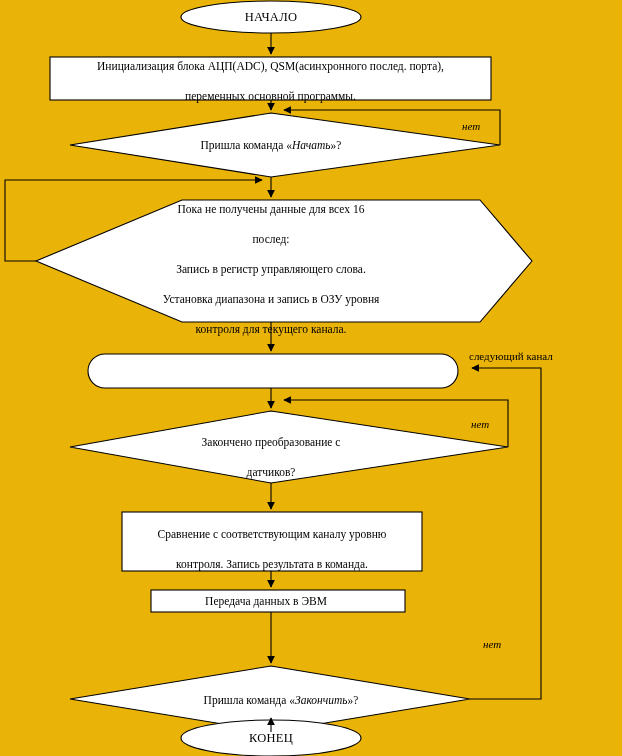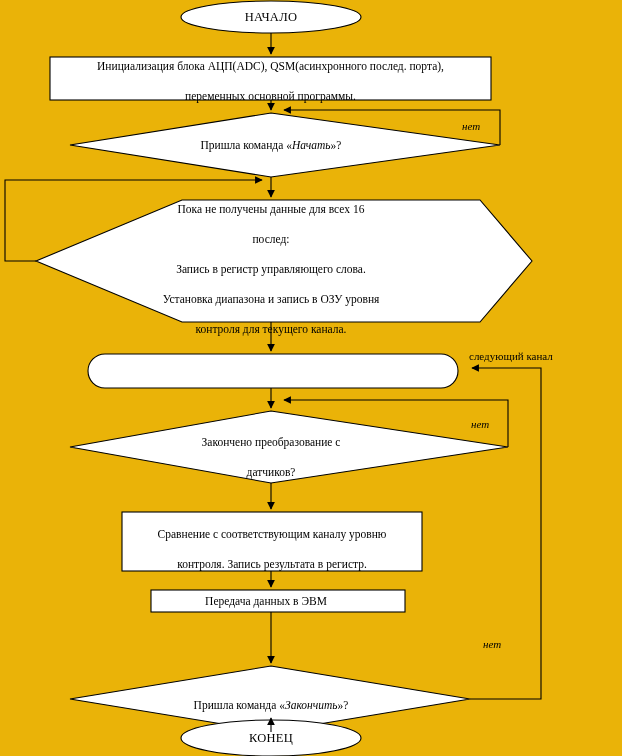--- a/index.html
+++ b/index.html
@@ -158,29 +158,29 @@
   <div class="node-text centerbox" style="left:140px; top:434px; width:262px; height:32px;">
     <span class="inner">
       <span>Закончено преобразование с</span><br>
       <span>датчиков?</span>
     </span>
   </div>
 
   <div class="node-text centerbox" style="left:124px; top:514px; width:296px; height:55px;">
     <span class="inner">
       <span>Сравнение с соответствующим каналу уровню</span><br>
-      <span>контроля. Запись результата в регистр.</span>
+      <span>контроля. Запись результата в команда.</span>
     </span>
   </div>
 
   <div class="node-text centerbox" style="left:153px; top:591px; width:226px; height:20px;">
     <span class="inner">Передача данных в ЭВМ</span>
   </div>
 
-  <div class="node-text centerbox" style="left:120px; top:687px; width:302px; height:26px;align-items:flex-end;">
+  <div class="node-text centerbox" style="left:130px; top:687px; width:302px; height:26px;">
     <span class="inner"><span>Пришла команда «</span><em class="italic-quote">Закончить</em><span>»?</span></span>
   </div>
 
   <div class="node-text centerbox terminator-text" style="left:181px; top:724px; width:180px; height:28px;">
     <span class="inner">КОНЕЦ</span>
   </div>
 
   <div class="edge-label" style="left:462px; top:120px;">нет</div>
 
   <div class="edge-label" style="left:471px; top:418px;">нет</div>

